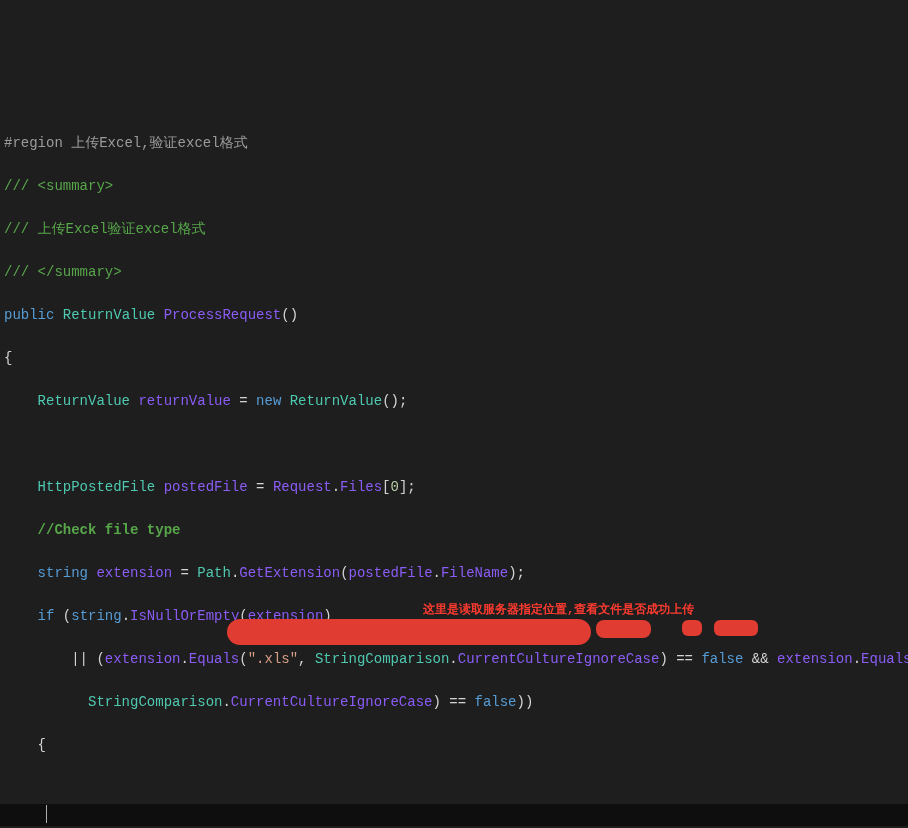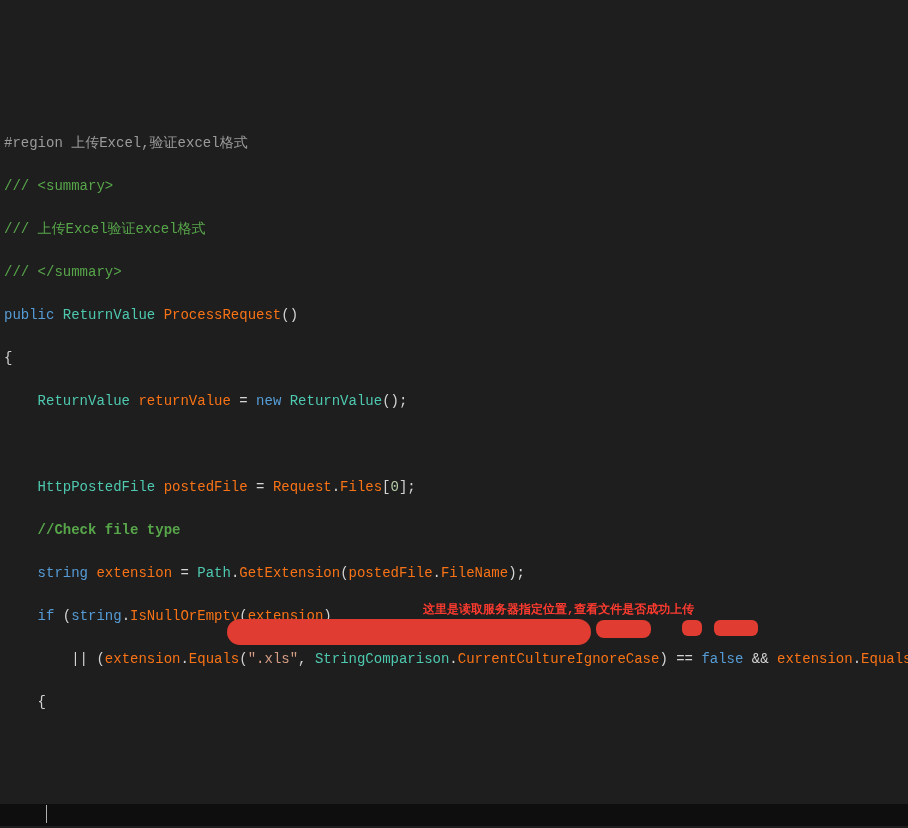--- a/index.html
+++ b/index.html
@@ -23,21 +23,21 @@
       font-size: 11px;
       color: #999999;
       line-height: 14px;
       padding: 2px 0 1px 4px;
     }
     .comment { color: #57a64a; font-weight: bold; }
     .keyword { color: #569cd6; }
     .type { color: #4ec9b0; }
     .string { color: #d69d85; }
     .punct { color: #d4d4d4; }
-    .ident { color: #f97316; }
+    .ident { color: #8b5cf6; }
     .number { color: #b5cea8; }
     .region { color: #9b9b9b; margin-top: 20px; }
     .xml-doc { color: #57a64a; }
     .annotation-text {
       color: #ff3b30;
       font-size: 12px;
       font-weight: bold;
       position: absolute;
     }
     .redaction {
@@ -74,20 +74,21 @@
 <span class="line"><span class="xml-doc">/// &lt;/summary&gt;</span></span>
 <span class="line"><span class="keyword">public</span> <span class="type">ReturnValue</span> <span class="ident">ProcessRequest</span><span class="punct">()</span></span>
 <span class="line"><span class="punct">{</span></span>
 <span class="line">    <span class="type">ReturnValue</span> <span class="ident">returnValue</span> <span class="punct">=</span> <span class="keyword">new</span> <span class="type">ReturnValue</span><span class="punct">();</span></span>
 <span class="line"> </span>
 <span class="line">    <span class="type">HttpPostedFile</span> <span class="ident">postedFile</span> <span class="punct">=</span> <span class="ident">Request</span><span class="punct">.</span><span class="ident">Files</span><span class="punct">[</span><span class="number">0</span><span class="punct">];</span></span>
 <span class="line">    <span class="comment">//Check file type</span></span>
 <span class="line">    <span class="keyword">string</span> <span class="ident">extension</span> <span class="punct">=</span> <span class="type">Path</span><span class="punct">.</span><span class="ident">GetExtension</span><span class="punct">(</span><span class="ident">postedFile</span><span class="punct">.</span><span class="ident">FileName</span><span class="punct">);</span></span>
 <span class="line">    <span class="keyword">if</span> <span class="punct">(</span><span class="keyword">string</span><span class="punct">.</span><span class="ident">IsNullOrEmpty</span><span class="punct">(</span><span class="ident">extension</span><span class="punct">)</span></span>
 <span class="line">        <span class="punct">|| (</span><span class="ident">extension</span><span class="punct">.</span><span class="ident">Equals</span><span class="punct">(</span><span class="string">".xls"</span><span class="punct">,</span> <span class="type">StringComparison</span><span class="punct">.</span><span class="ident">CurrentCultureIgnoreCase</span><span class="punct">) ==</span> <span class="keyword">false</span> <span class="punct">&amp;&amp;</span> <span class="ident">extension</span><span class="punct">.</span><span class="ident">Equals</span></span>
+<span class="line">          <span class="type">StringComparison</span><span class="punct">.</span><span class="ident">CurrentCultureIgnoreCase</span><span class="punct">) ==</span> <span class="keyword">false</span><span class="punct">))</span></span>
 <span class="line">    <span class="punct">{</span></span>
 
 
 
 
 
 
 
 
 

